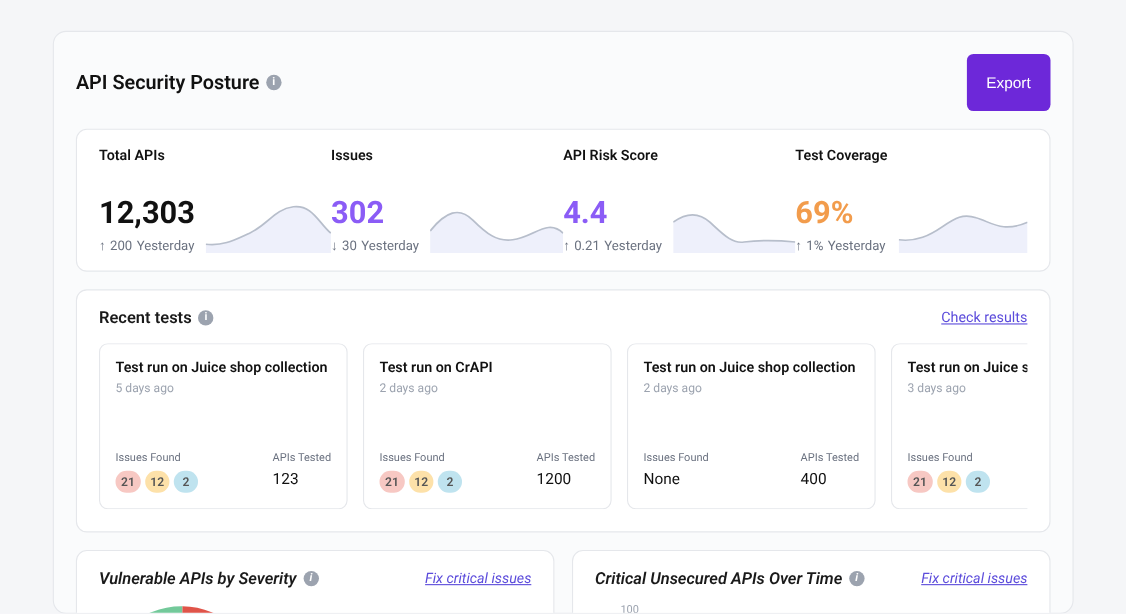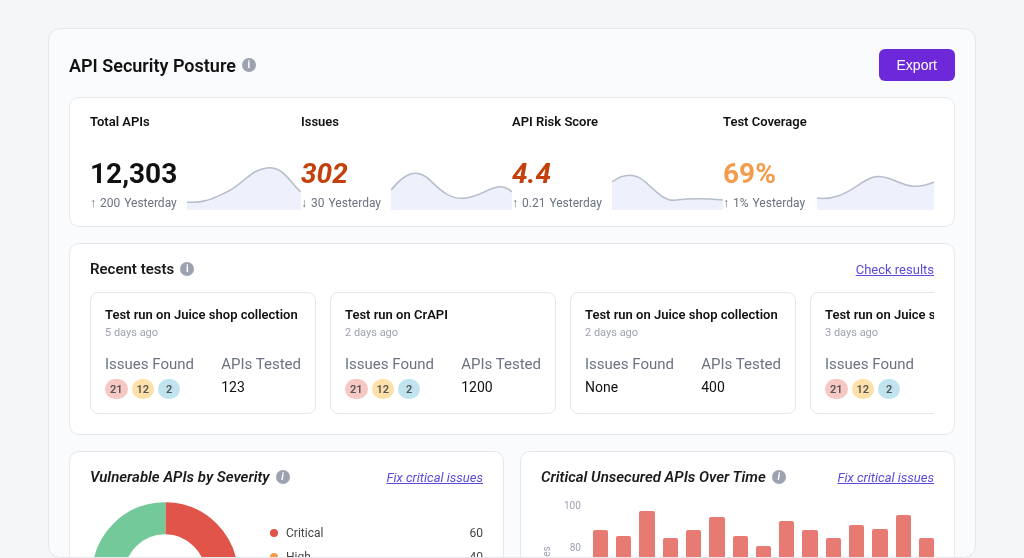--- a/index.html
+++ b/index.html
@@ -48,21 +48,21 @@
     font-weight: 700;
     display: inline-flex;
     align-items: center;
     justify-content: center;
     line-height: 1;
   }
   .export-btn {
     background: #6d28d9;
     color: #fff;
     border: none;
-    padding: 8px 18px;
+    padding: 18px 18px;
     border-radius: 6px;
     font-size: 14px;
     font-weight: 500;
     cursor: pointer;
   }
 
   
   .metrics-card {
     background: #fff;
     border: 1px solid #e5e7eb;
@@ -85,21 +85,21 @@
     color: #111;
     margin-bottom: 6px;
   }
   .metric-value {
     font-size: 28px;
     font-weight: 700;
     color: #111;
     margin-bottom: 6px;
     margin-top: 28px;
   }
-  .metric-value.red { color: #c2410c; font-style: italic; }
+  .metric-value.red { color: #8b5cf6; }
   .metric-value.orange { color: #f29c4c; }
   .metric-delta {
     font-size: 12px;
     color: #6b7280;
     display: flex;
     align-items: center;
     gap: 4px;
   }
   .arrow {
     font-size: 12px;
@@ -164,23 +164,24 @@
     font-size: 11px;
     color: #9ca3af;
     margin-bottom: 16px;
   }
   .test-stats {
     display: flex;
     justify-content: space-between;
     gap: 8px;
   }
   .test-stat-label {
-    font-size: 15px;
+    font-size: 10px;
     color: #6b7280;
     margin-bottom: 6px;
+    margin-top: 36px;
   }
   .test-stat-value {
     font-size: 14px;
     font-weight: 400;
     color: #111;
   }
   .pills { display: flex; gap: 4px; }
   .pill {
     display: inline-flex;
     align-items: center;

